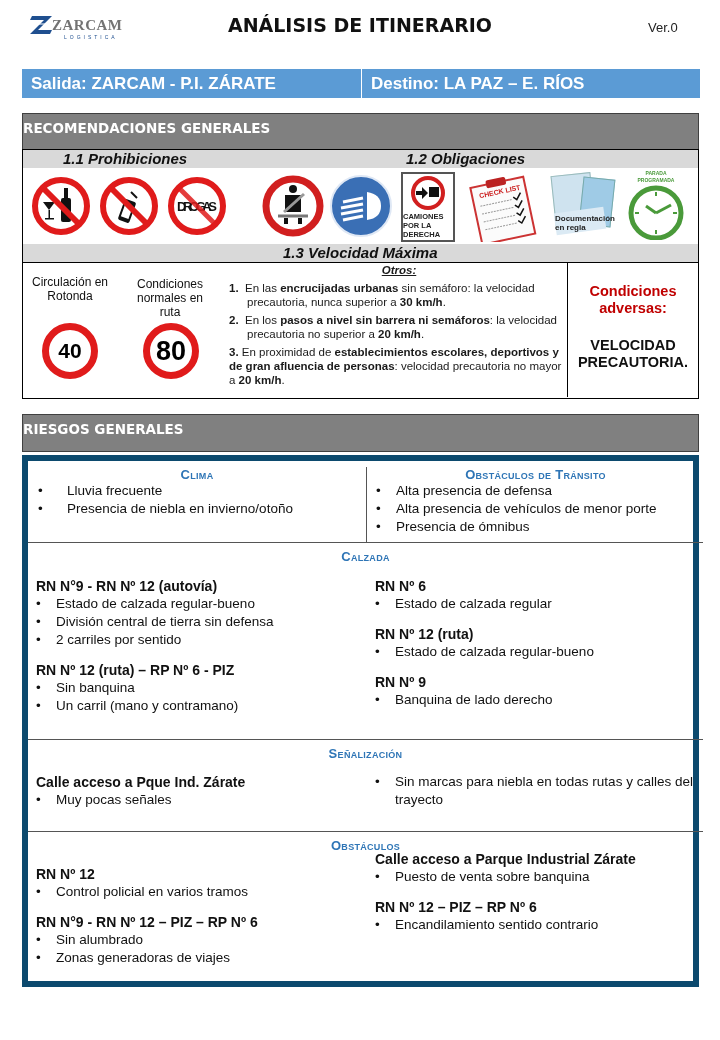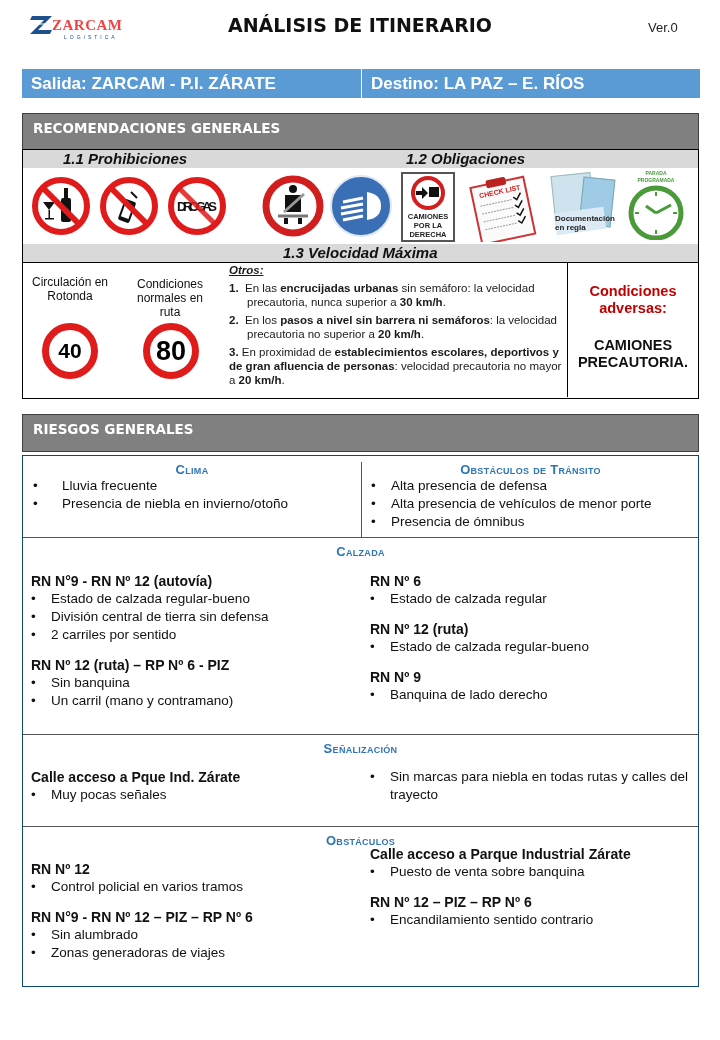--- a/index.html
+++ b/index.html
@@ -1,53 +1,53 @@
 <!DOCTYPE html>
 <html><head>
 <meta charset="utf-8">
 <style>
   * { box-sizing: border-box; margin: 0; padding: 0; }
   body { width: 720px; height: 1040px; background: #ffffff; position: relative; font-family: "Liberation Sans", sans-serif; color: #1a1a1a; overflow: hidden; }
   .abs { position: absolute; }
 
   
   #logo { left: 30px; top: 14px; width: 100px; height: 28px; }
-  #logo .lt { position: absolute; left: 22px; top: 3px; font-family: "Liberation Serif", serif; font-weight: bold; font-size: 15px; color: #ef4444; letter-spacing: 0.5px; }
+  #logo .lt { position: absolute; left: 22px; top: 3px; font-family: "Liberation Serif", serif; font-weight: bold; font-size: 15px; color: #737373; letter-spacing: 0.5px; }
   #logo .lb { position: absolute; left: 34px; top: 20px; font-size: 5px; color: #1f4f8f; letter-spacing: 3px; }
   #title { left: 0; width: 720px; top: 14px; text-align: center; font-family: "DejaVu Sans", sans-serif; font-weight: bold; font-size: 19px; color: #111; }
   #version { left: 648px; top: 20px; font-size: 13px; color: #222; }
 
   
   #route { left: 22px; top: 69px; width: 678px; height: 29px; background: #5b9bd5; display: flex; }
   #route .cell { flex: 0 0 auto; color: #fff; font-weight: bold; font-size: 17px; line-height: 29px; padding-left: 9px; }
   #route .c1 { width: 340px; border-right: 1px solid #fff; }
   #route .c2 { width: 338px; }
 
   
-  .sec-head { left: 22px; width: 677px; height: 38px; background: #808080; border: 1px solid #404040; color: #fff; font-family: "DejaVu Sans", sans-serif; font-weight: bold; font-size: 13.5px; line-height: 28px; padding-left: 10px; }
+  .sec-head { left: 22px; width: 677px; height: 38px; background: #808080; border: 1px solid #404040; color: #fff; font-family: "DejaVu Sans", sans-serif; font-weight: bold; font-size: 13.5px; line-height: 28px; }
 
   
   #rec { left: 22px; top: 149px; width: 677px; height: 250px; border: 1px solid #000; }
   .subhead { position: absolute; left: 0; width: 675px; height: 18px; background: #d9d9d9; font-weight: bold; font-style: italic; font-size: 15px; line-height: 18px; color: #111; }
   .signs { position: absolute; top: 18px; left: 0; width: 675px; height: 76px; }
   .sign { position: absolute; }
 
   .speed-row { position: absolute; top: 112px; left: 0; width: 675px; height: 136px; border-top: 1px solid #000; }
   .sp-label { position: absolute; text-align: center; font-size: 12px; line-height: 14px; color: #111; }
   .sp-circle { position: absolute; width: 56px; height: 56px; border-radius: 50%; border: 7px solid #e01b1b; background: #fff; text-align: center; font-weight: bold; color: #000; }
   .otros { position: absolute; left: 206px; top: 0; width: 340px; font-size: 11.5px; line-height: 14px; }
-  .otros .ot-title { text-align: left; font-weight: bold; font-style: italic; text-decoration: underline; }
+  .otros .ot-title { text-align: center; font-weight: bold; font-style: italic; text-decoration: underline; }
   .otros p { margin-top: 4px; }
   .otros .ind { padding-left: 18px; text-indent: -18px; }
   .adv { position: absolute; left: 544px; top: 0; width: 131px; height: 134px; border-left: 1px solid #000; text-align: center; }
   .adv .a1 { margin-top: 20px; color: #c00000; font-weight: bold; font-size: 14.5px; line-height: 17px; }
   .adv .a2 { margin-top: 20px; color: #111; font-weight: bold; font-size: 14.5px; line-height: 17px; }
 
   
-  #risks { left: 22px; top: 455px; width: 677px; height: 532px; border: 1px solid #0c4a6e; }
+  #risks { left: 22px; top: 455px; width: 677px; height: 532px; border: 6px solid #0c4a6e; }
   .rsec { position: absolute; left: 0; width: 675px; border-bottom: 1px solid #555; }
   .rtitle { color: #2e75b6; font-weight: bold; font-size: 13px; text-align: center; font-variant: small-caps; letter-spacing: 0.3px; }
   .blist { list-style: none; font-size: 13.5px; line-height: 18px; color: #111; }
   .blist li { position: relative; padding-left: 28px; }
   .blist li::before { content: "•"; position: absolute; left: 8px; }
   .blist.wide li { padding-left: 39px; }
   .blist.wide li::before { left: 10px; }
   .rh { font-weight: bold; font-size: 14px; line-height: 18px; color: #111; margin-top: 12px; }
   .rh:first-child { margin-top: 0; }
   .col { position: absolute; }
@@ -119,21 +119,21 @@
       <path d="M38 18 Q52 20 52 32 Q52 44 38 46 Z" fill="#fff"></path>
       <path d="M14 28 L34 24 M12 34 L34 30 M12 40 L34 36 M14 46 L34 42" stroke="#fff" stroke-width="3"></path>
     </svg>
 
     <div class="sign" style="left:378px;top:4px;width:54px;height:70px;border:2px solid #555;background:#fff">
       <svg width="50" height="36" style="position:absolute;left:0;top:1px">
         <circle cx="25" cy="18" r="15" fill="#fff" stroke="#d11f1f" stroke-width="4"></circle>
         <path d="M13 16 H19 V12 L25 18 L19 24 V20 H13 Z" fill="#111"></path>
         <rect x="26" y="12" width="10" height="10" fill="#111"></rect>
       </svg>
-      <div style="position:absolute;top:38px;left:0;width:50px;text-align:center;font-weight:bold;font-size:7.5px;line-height:9px;color:#222">
+      <div style="position:absolute;top:38px;left:0;width:50px;text-align:left;font-weight:bold;font-size:7.5px;line-height:9px;color:#222">
         <div>CAMIONES</div>
         <div>POR LA</div>
         <div>DERECHA</div>
       </div>
     </div>
 
     <svg class="sign" style="left:438px;top:4px" width="80" height="70">
       <g transform="rotate(-12 40 35)">
         <rect x="14" y="10" width="54" height="58" fill="#fbfbfb" stroke="#c33" stroke-width="2"></rect>
         <rect x="30" y="6" width="20" height="8" rx="2" fill="#b22"></rect>
@@ -176,21 +176,21 @@
 
     <div class="otros">
       <div class="ot-title">Otros:</div>
       <p class="ind"><b>1.</b>&nbsp;&nbsp;<span>En las </span><b>encrucijadas urbanas</b><span> sin semáforo: la velocidad precautoria, nunca superior a </span><b>30 km/h</b><span>.</span></p>
       <p class="ind"><b>2.</b>&nbsp;&nbsp;<span>En los </span><b>pasos a nivel sin barrera ni semáforos</b><span>: la velocidad precautoria no superior a </span><b>20 km/h</b><span>.</span></p>
       <p><b>3.</b> <span>En proximidad de </span><b>establecimientos escolares, deportivos y de gran afluencia de personas</b><span>: velocidad precautoria no mayor a </span><b>20 km/h</b><span>.</span></p>
     </div>
 
     <div class="adv">
       <div class="a1">Condiciones adversas:</div>
-      <div class="a2">CAMIONES PRECAUTORIA.</div>
+      <div class="a2">VELOCIDAD PRECAUTORIA.</div>
     </div>
   </div>
 </div>
 
 <div class="abs sec-head" style="top:414px">RIESGOS GENERALES</div>
 
 <div id="risks" class="abs">
 
   <div class="rsec" style="top:0;height:82px">
     <div class="col" style="left:0;top:6px;width:339px;height:76px;border-right:1px solid #555">

